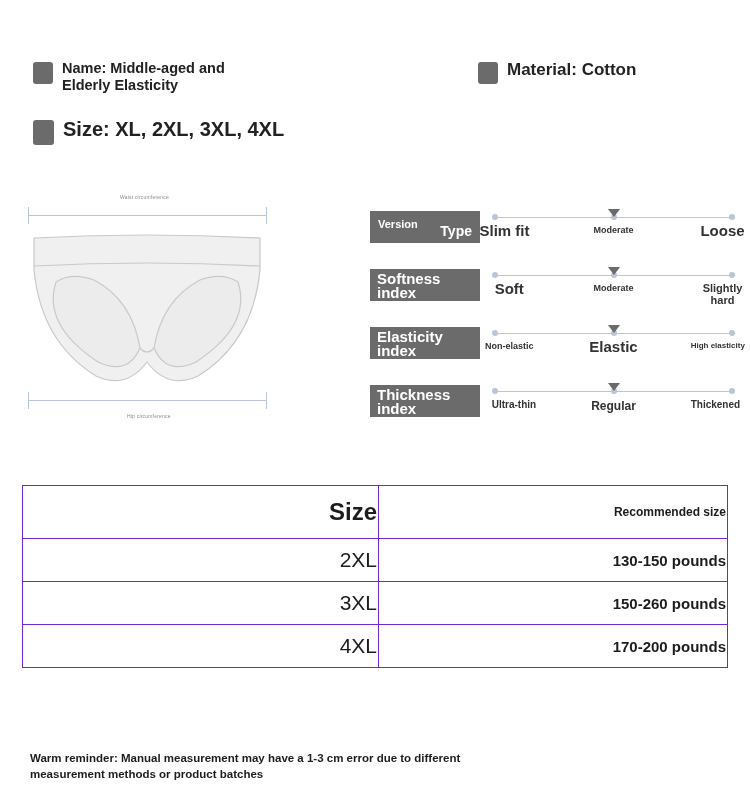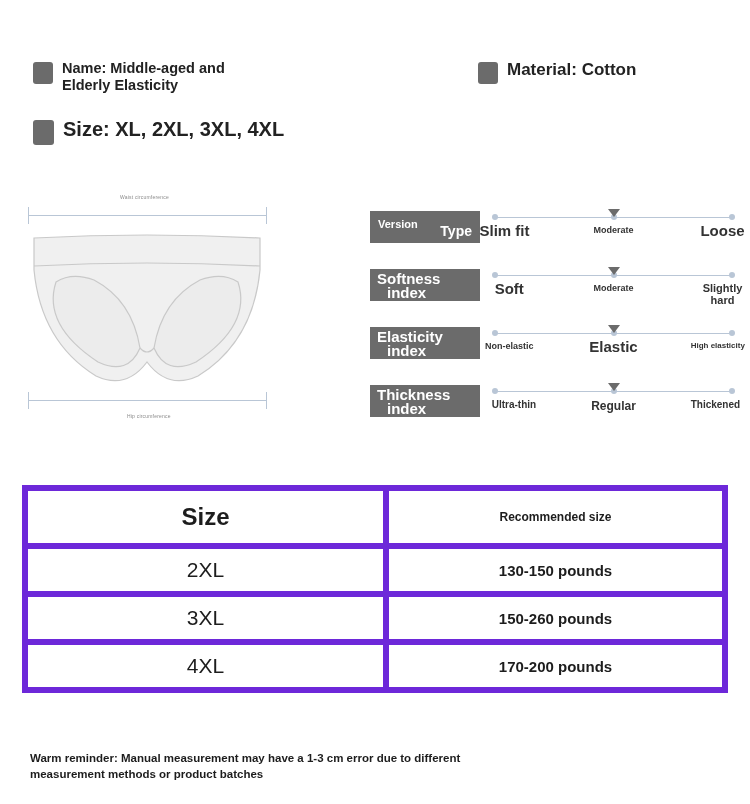--- a/index.html
+++ b/index.html
@@ -138,21 +138,21 @@
   }
   .idx-tag .w1 {
     position: absolute;
     left: 7px; top: 2px;
     font-size: 15px;
     font-weight: bold;
     line-height: 15px;
   }
   .idx-tag .w2 {
     position: absolute;
-    left: 17px; top: 16px;
+    left: 7px; top: 16px;
     font-size: 15px;
     font-weight: bold;
     line-height: 15px;
   }
   .idx-scale {
     position: absolute;
     left: 125px;
     top: 12px;
     width: 237px;
     height: 1px;
@@ -204,22 +204,22 @@
   
   .size-table {
     position: absolute;
     left: 22px;
     top: 485px;
     width: 706px;
     border: 1px solid #3a3a3a;
     border-collapse: collapse;
   }
   .size-table td, .size-table th {
-    border: 6px solid #6d28d9;
-    text-align: center;
+    border: 1px solid #6d28d9;
+    text-align: right;
     font-weight: bold;
     color: #1d1d1d;
   }
   .size-table .hdr-size {
     width: 353px;
     height: 50px;
     font-size: 24px;
   }
   .size-table .hdr-rec {
     font-size: 12px;

